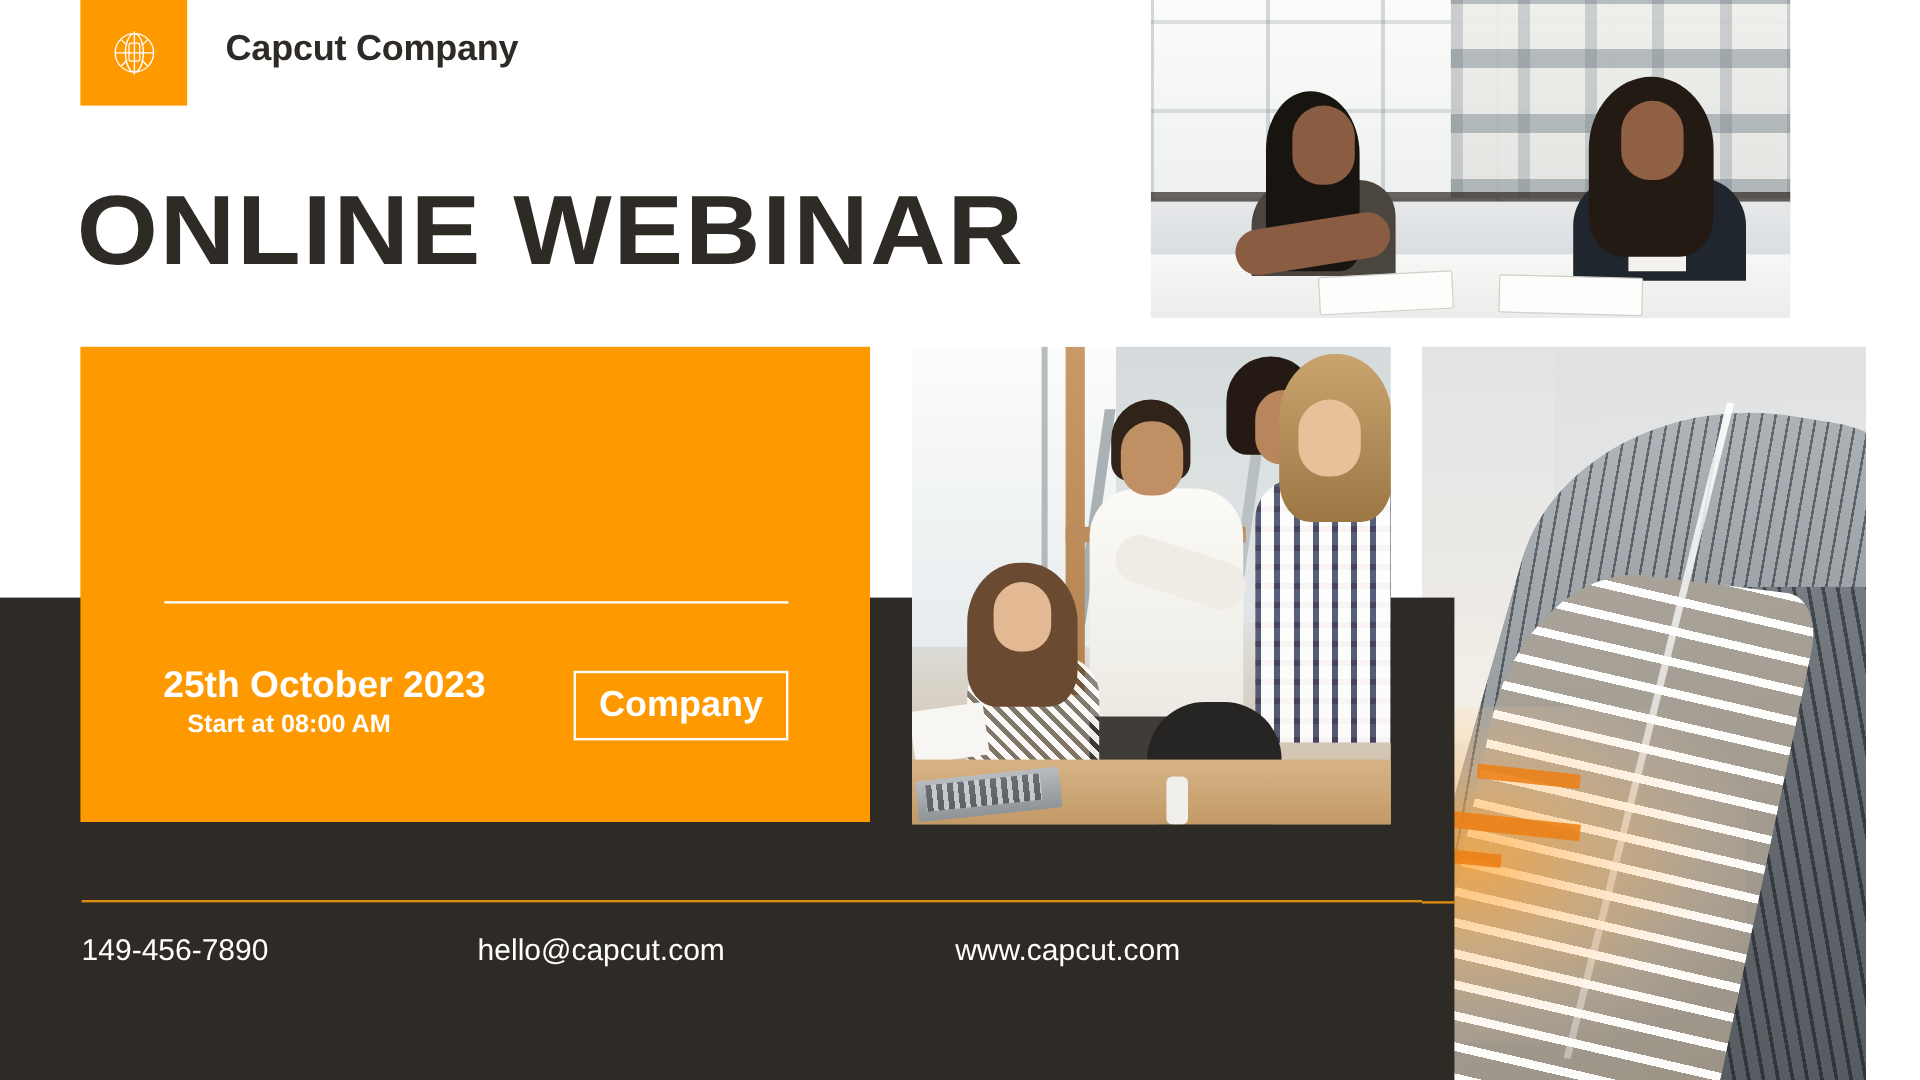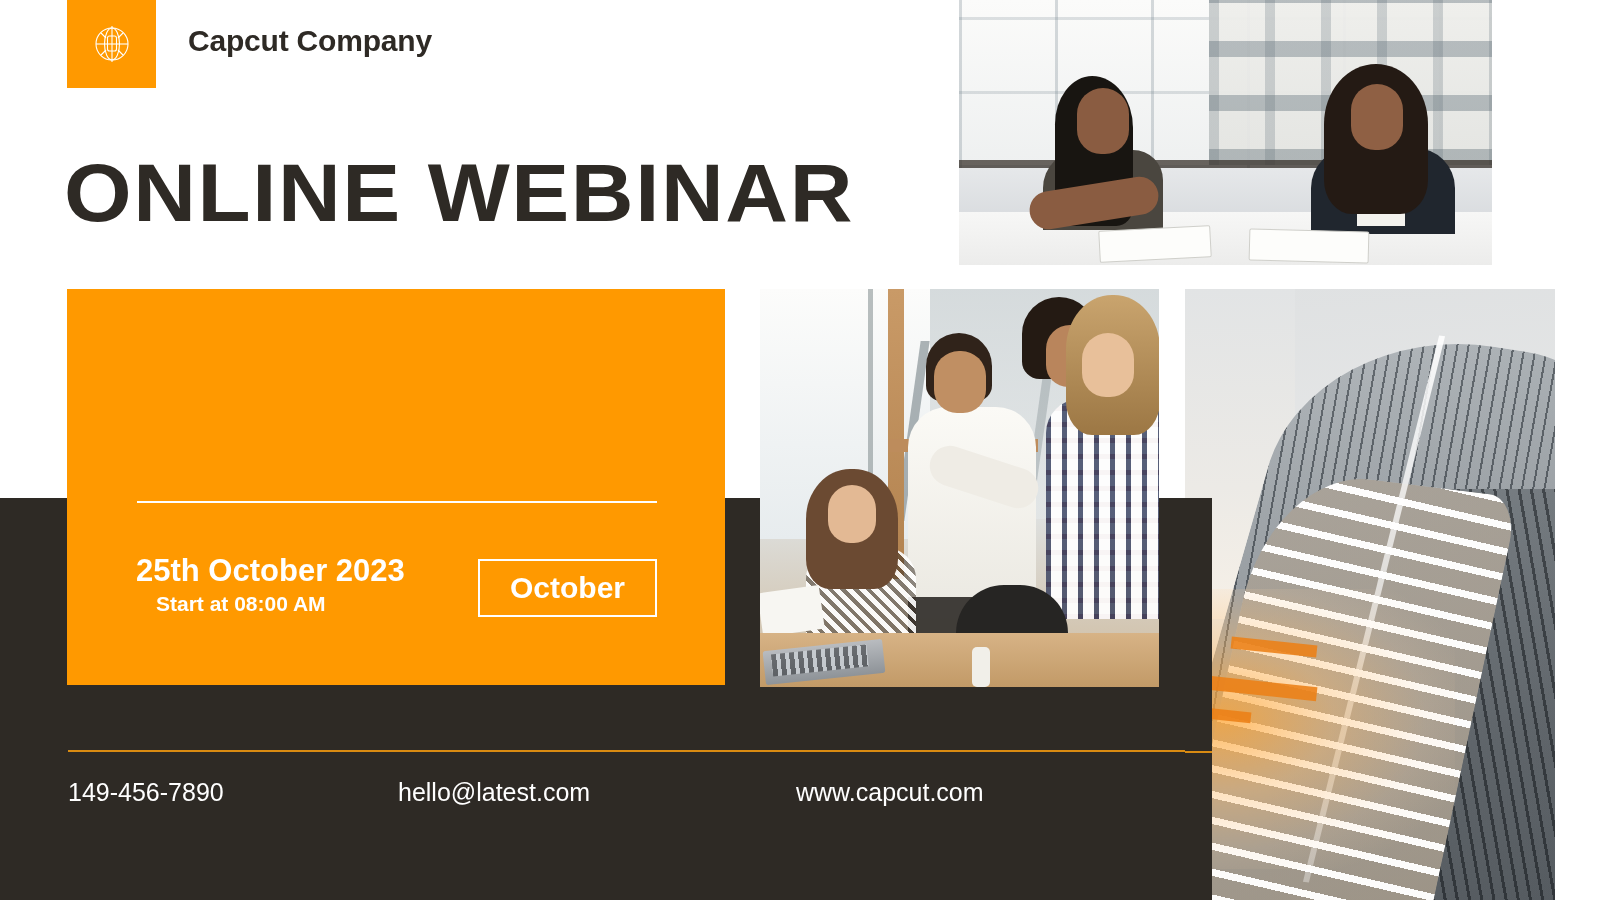--- a/index.html
+++ b/index.html
@@ -546,21 +546,21 @@
     <div class="mtg-p2-hair"></div>
     <div class="mtg-p2-face"></div>
     <div class="mtg-nb1"></div>
     <div class="mtg-nb2"></div>
   </div>
 
   <div class="orange-card">
     <div class="card-rule"></div>
     <div class="card-date">25th October 2023</div>
     <div class="card-time">Start at 08:00 AM</div>
-    <button class="register-btn">October</button>
+    <button class="register-btn">Company</button>
   </div>
 
   <div class="photo photo-team">
     <div class="team-win"></div>
     <div class="team-winmul"></div>
     <div class="team-glasswall"></div>
     <div class="team-mark"></div>
     <div class="team-beam-v"></div>
     <div class="team-beam-h"></div>
     <div class="team-chair1"></div>
@@ -594,16 +594,16 @@
     <div class="tower-glow"></div>
     <div class="tower-stripe s1"></div>
     <div class="tower-stripe s2"></div>
     <div class="tower-stripe s3"></div>
     <div class="dark-notch"></div>
     <div class="dark-notch-line"></div>
   </div>
 
   <div class="footer-rule"></div>
   <div class="footer-item footer-phone">149-456-7890</div>
-  <div class="footer-item footer-email">hello@latest.com</div>
+  <div class="footer-item footer-email">hello@capcut.com</div>
   <div class="footer-item footer-web">www.capcut.com</div>
 
 </div>
 
 </body></html>

